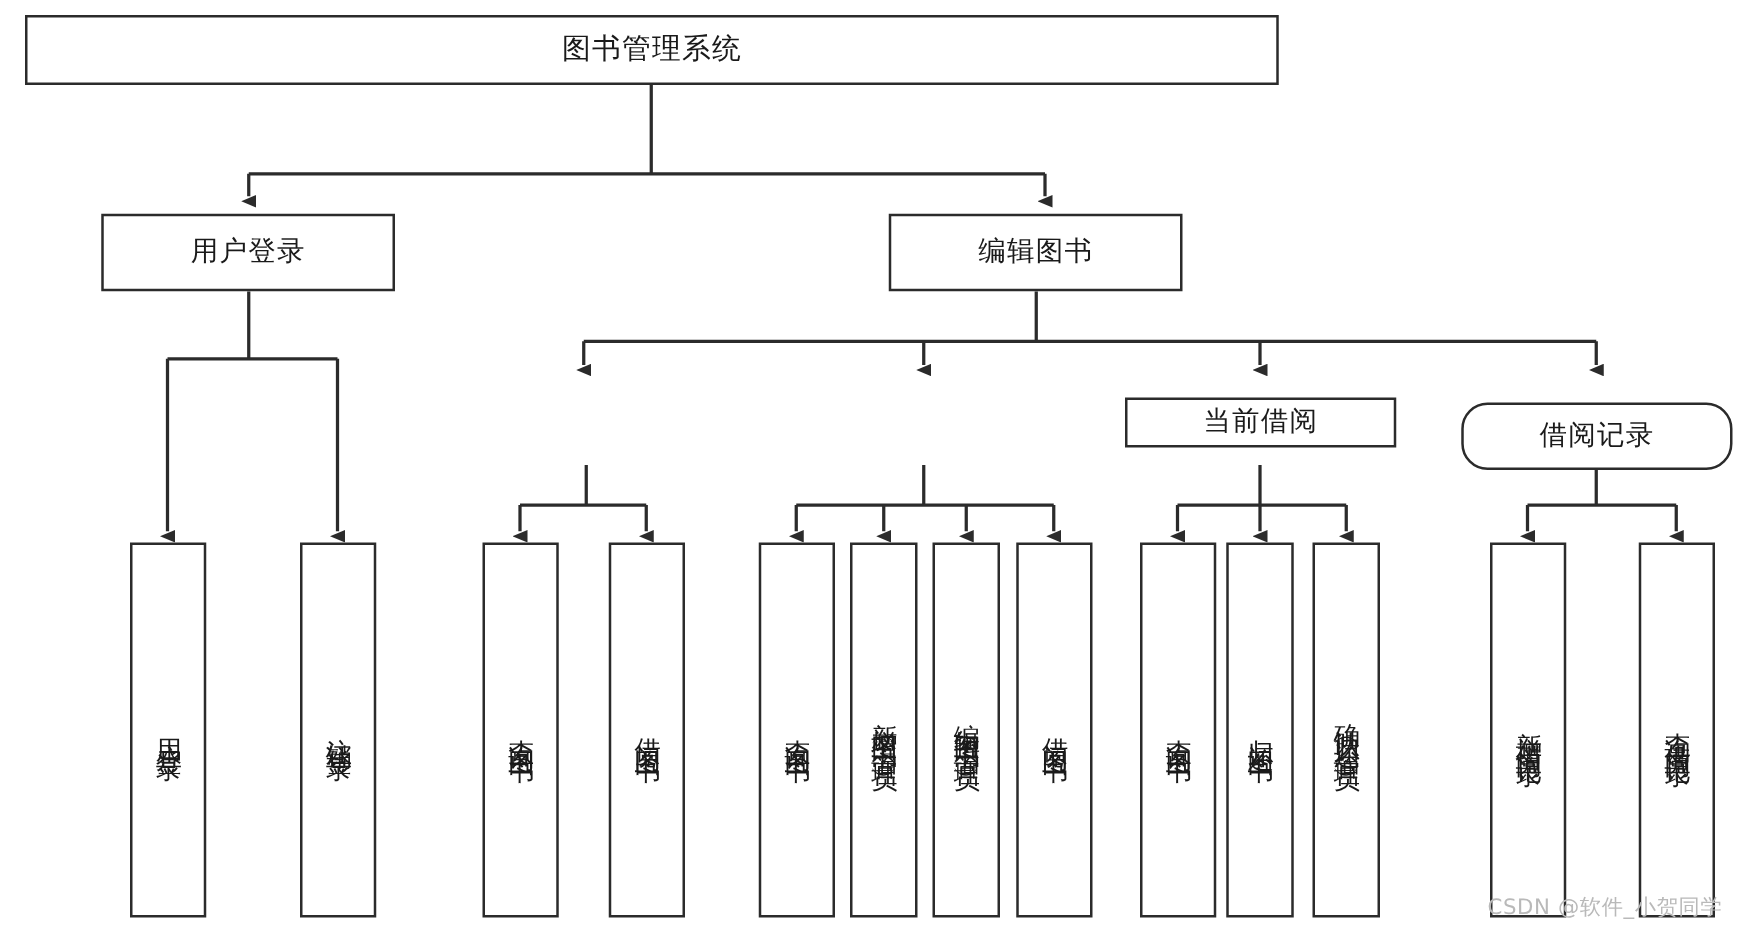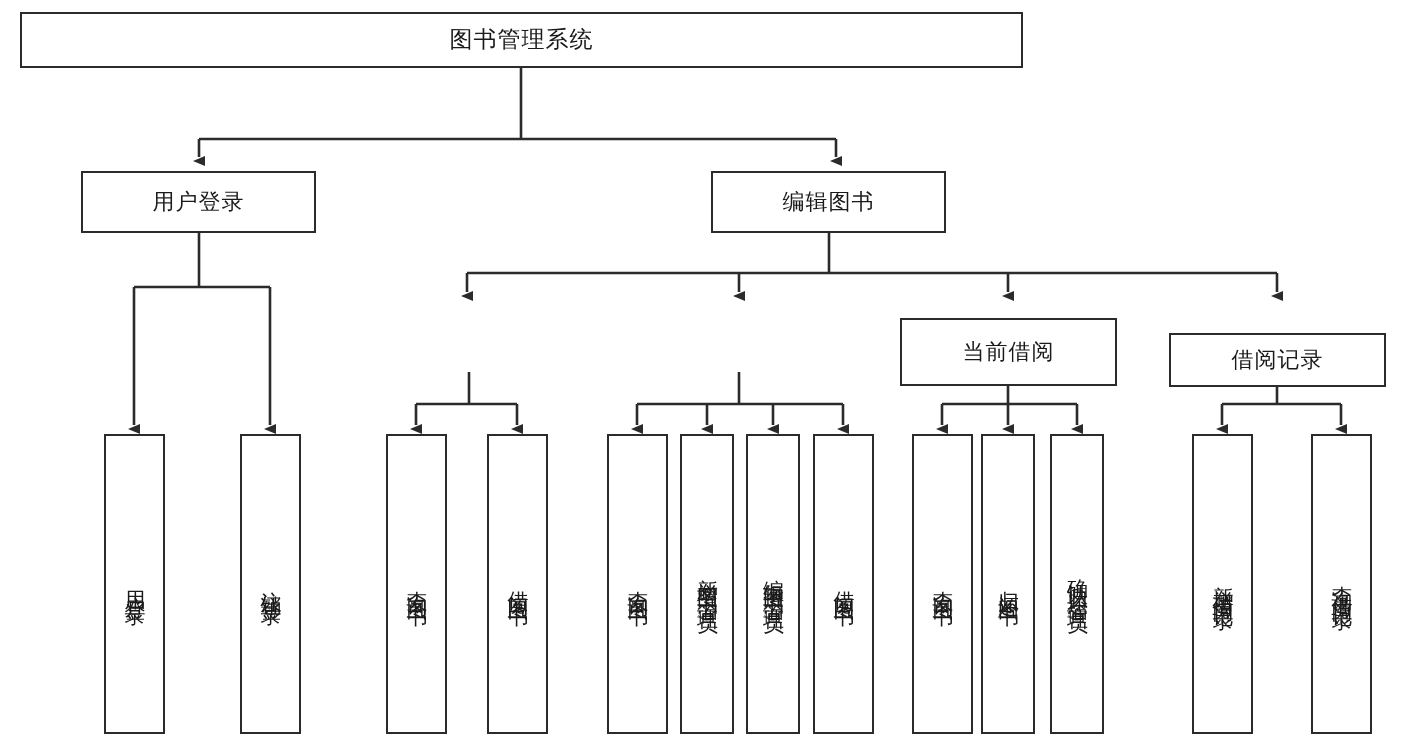--- a/index.html
+++ b/index.html
@@ -134,24 +134,24 @@
     <span class="label">图书管理系统</span>
   </div>
 
   <div class="node horiz" style="left:81px; top:171px; width:235px; height:62px;">
     <span class="label">用户登录</span>
   </div>
   <div class="node horiz" style="left:711px; top:171px; width:235px; height:62px;">
     <span class="label">编辑图书</span>
   </div>
 
-  <div class="node horiz" style="left:900px; top:318px; width:217px; height:68px;">
+  <div class="node horiz" style="left:900px; top:318px; width:217px; height:40px;">
     <span class="label">当前借阅</span>
   </div>
-  <div class="node horiz" style="left:1169px; top:333px; width:217px; height:54px;">
+  <div class="node horiz" style="left:1169px; top:322px; width:217px; height:54px;border-radius:21px;">
     <span class="label">借阅记录</span>
   </div>
 
   <div class="node vert" style="left:104px; top:434px; width:61px; height:300px;">
     <span class="label">用户登录</span>
   </div>
   <div class="node vert" style="left:240px; top:434px; width:61px; height:300px;">
     <span class="label">注销登录</span>
   </div>
 
@@ -185,14 +185,15 @@
     <span class="label">确认归还（管理员）</span>
   </div>
 
   <div class="node vert" style="left:1192px; top:434px; width:61px; height:300px;">
     <span class="label">新增借阅记录</span>
   </div>
   <div class="node vert" style="left:1311px; top:434px; width:61px; height:300px;">
     <span class="label">查询借阅记录</span>
   </div>
 
+  <div class="watermark">CSDN @软件_小贺同学</div>
 
 </div>
 
 </body></html>

